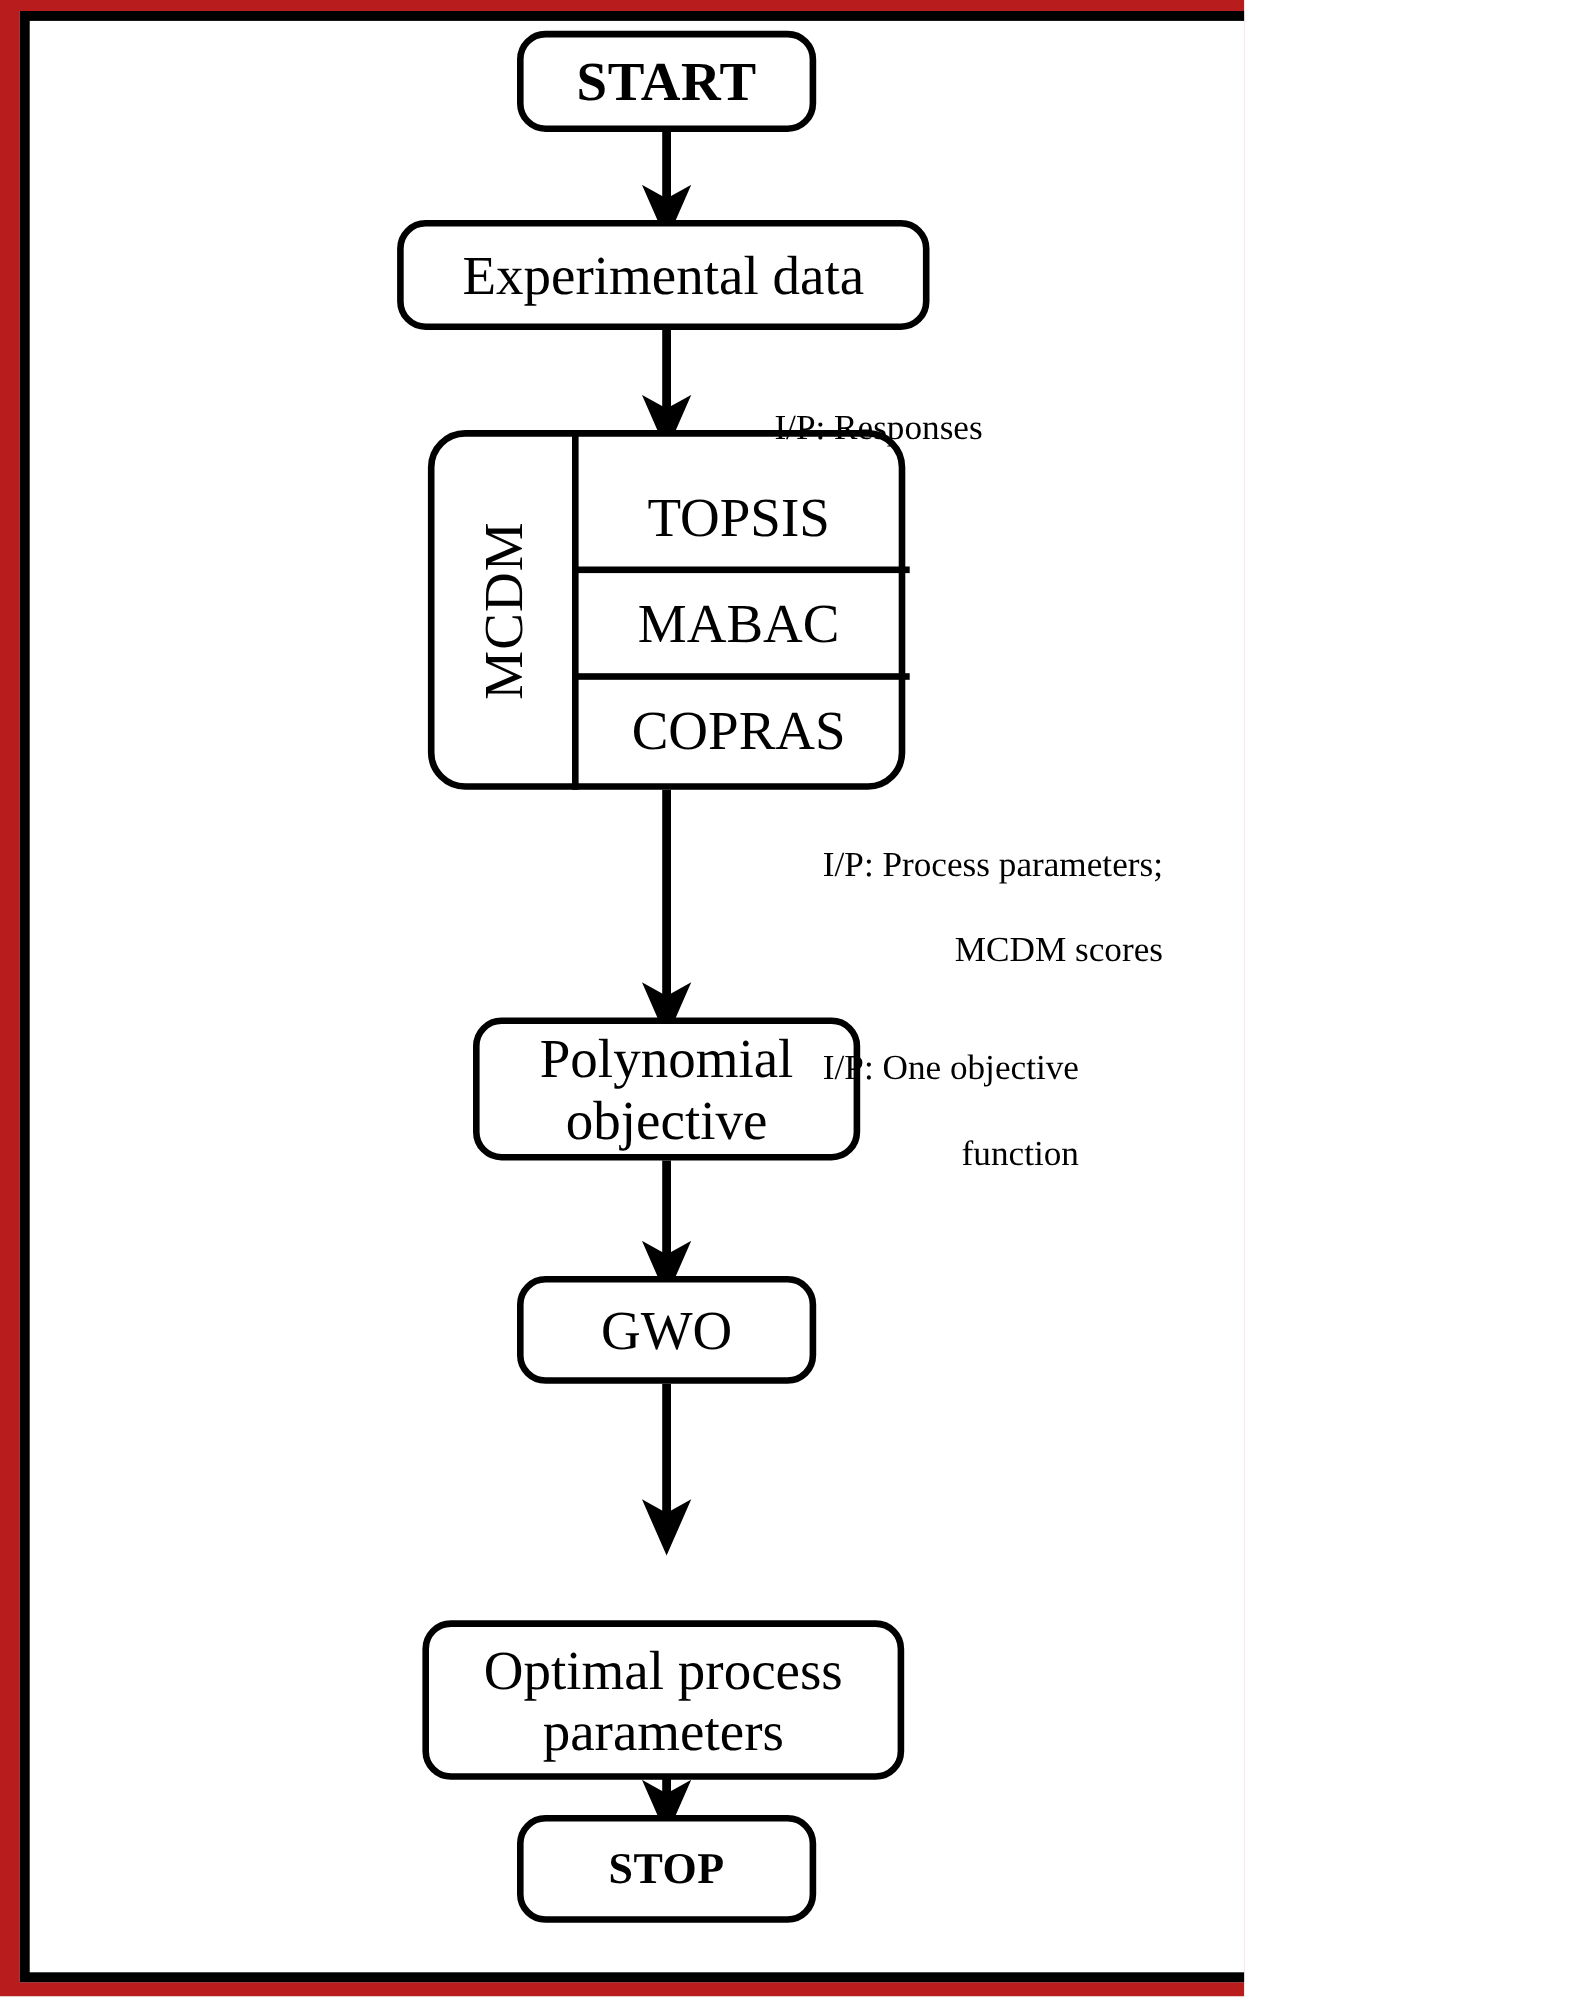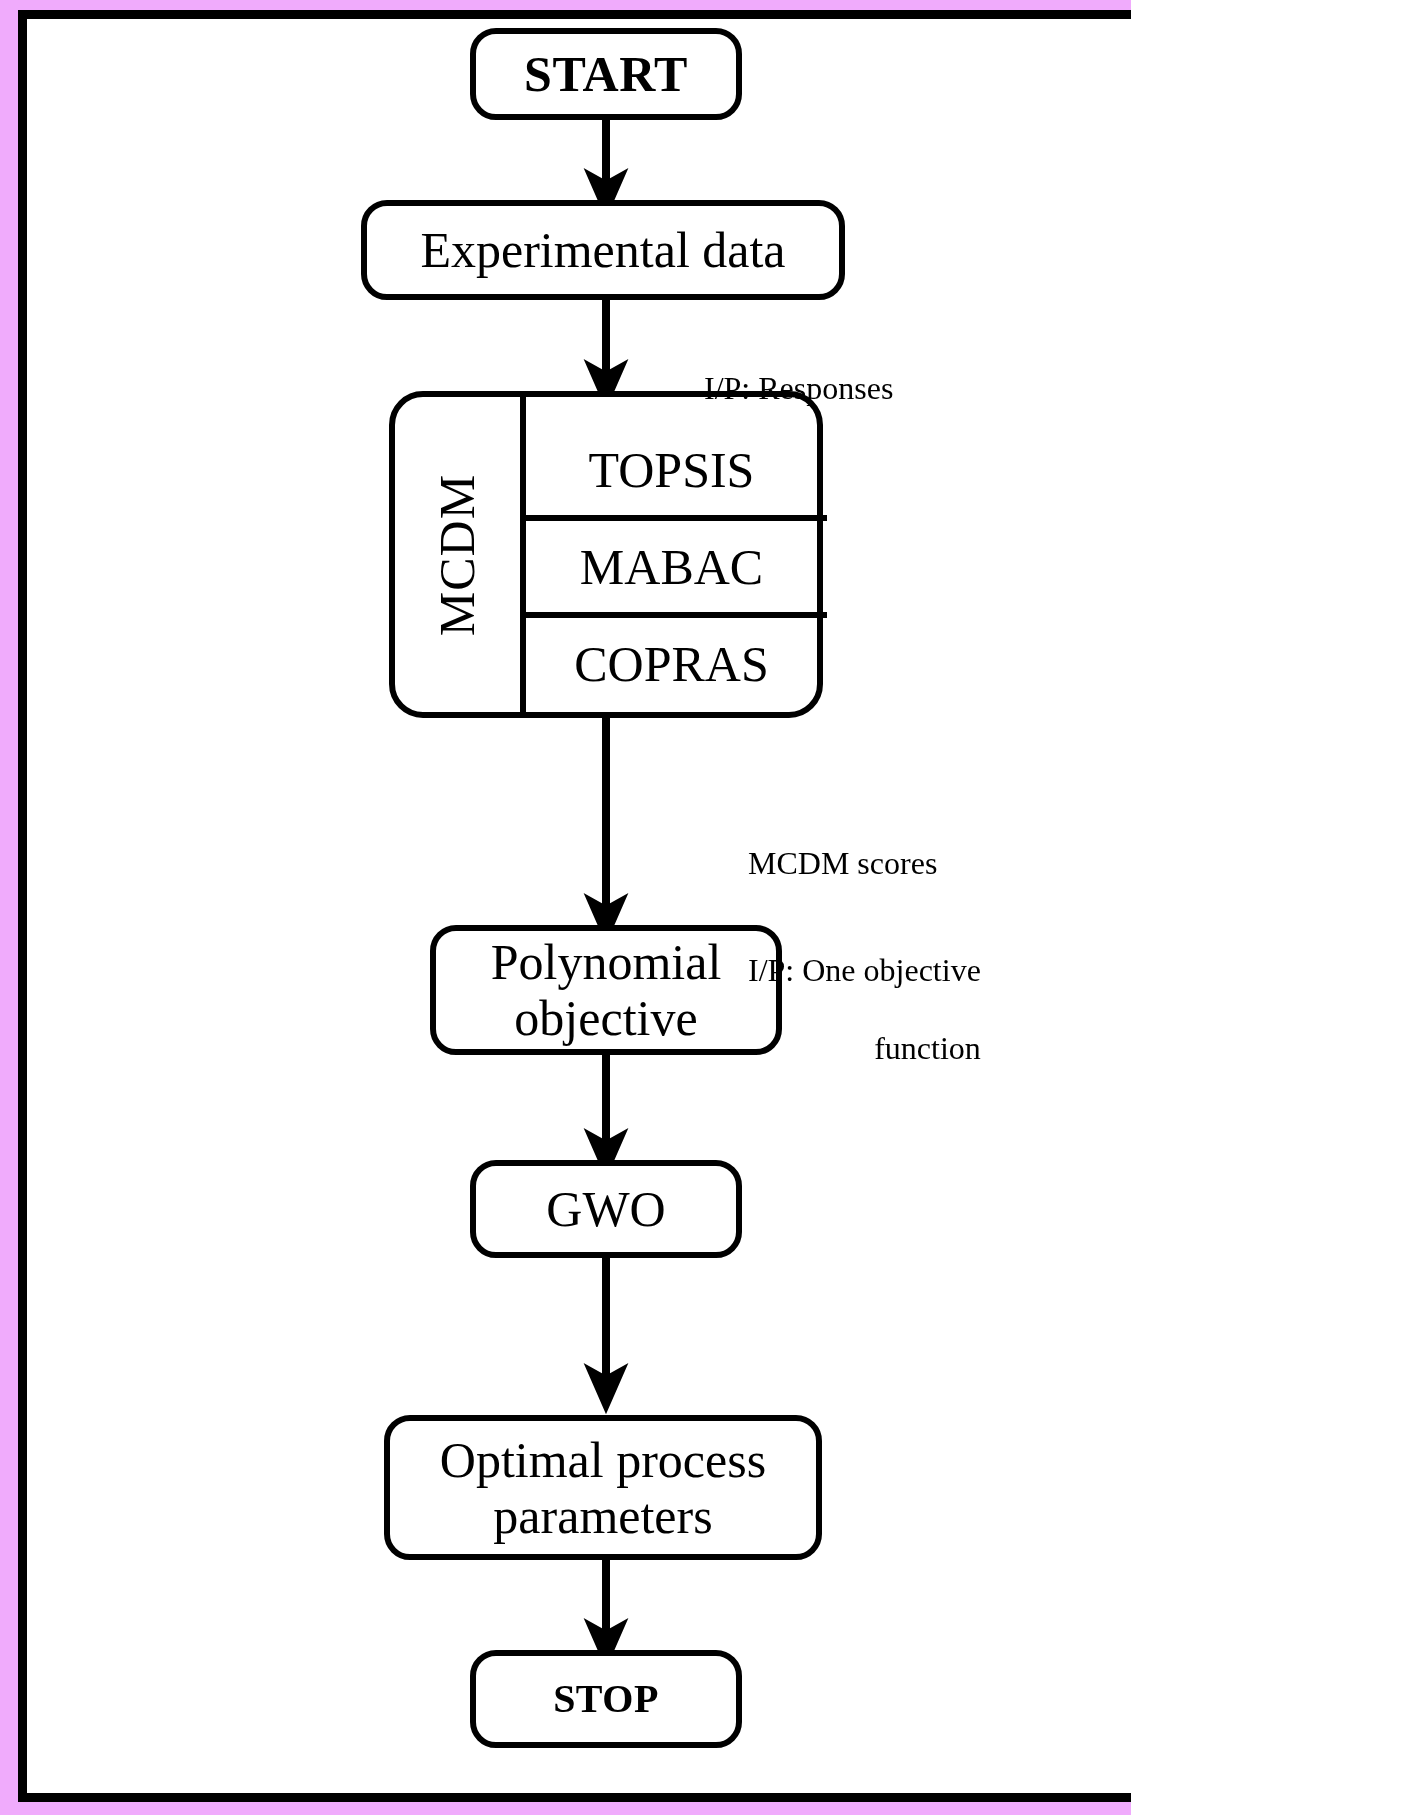--- a/index.html
+++ b/index.html
@@ -8,21 +8,21 @@
     background: #ffffff;
   }
   body {
     font-family: "Liberation Serif", "DejaVu Serif", serif;
   }
 
   #page {
     position: relative;
     width: 1131px;
     height: 1815px;
-    background: #f0abfc;
+    background: #b91c1c;
     box-sizing: border-box;
     overflow: hidden;
   }
 
   
   #frame {
     position: absolute;
     left: 18px;
     top: 10px;
     width: 1390px;
@@ -137,21 +137,21 @@
     font-size: 50px;
   }
 
   #node-gwo {
     left: 470px; top: 1160px;
     width: 272px; height: 98px;
     font-size: 50px;
   }
 
   #node-optimal {
-    left: 384px; top: 1415px;
+    left: 384px; top: 1473px;
     width: 438px; height: 145px;
     font-size: 50px;
   }
 
   #node-stop {
     left: 470px; top: 1650px;
     width: 272px; height: 98px;
     font-size: 40px;
     font-weight: bold;
     letter-spacing: 0.5px;
@@ -239,21 +239,21 @@
 
   <div class="node" id="node-stop">
     <span class="lbl">STOP</span>
   </div>
 
   <div class="annot" id="annot-responses">
     <span>I/P: Responses</span>
   </div>
 
   <div class="annot" id="annot-process">
-    <br>
+    <span>I/P: Process parameters;</span><br>
     <span>MCDM scores</span>
   </div>
 
   <div class="annot" id="annot-objective">
     <span>I/P: One objective</span><br>
     <span>function</span>
   </div>
 
 </div>
 

